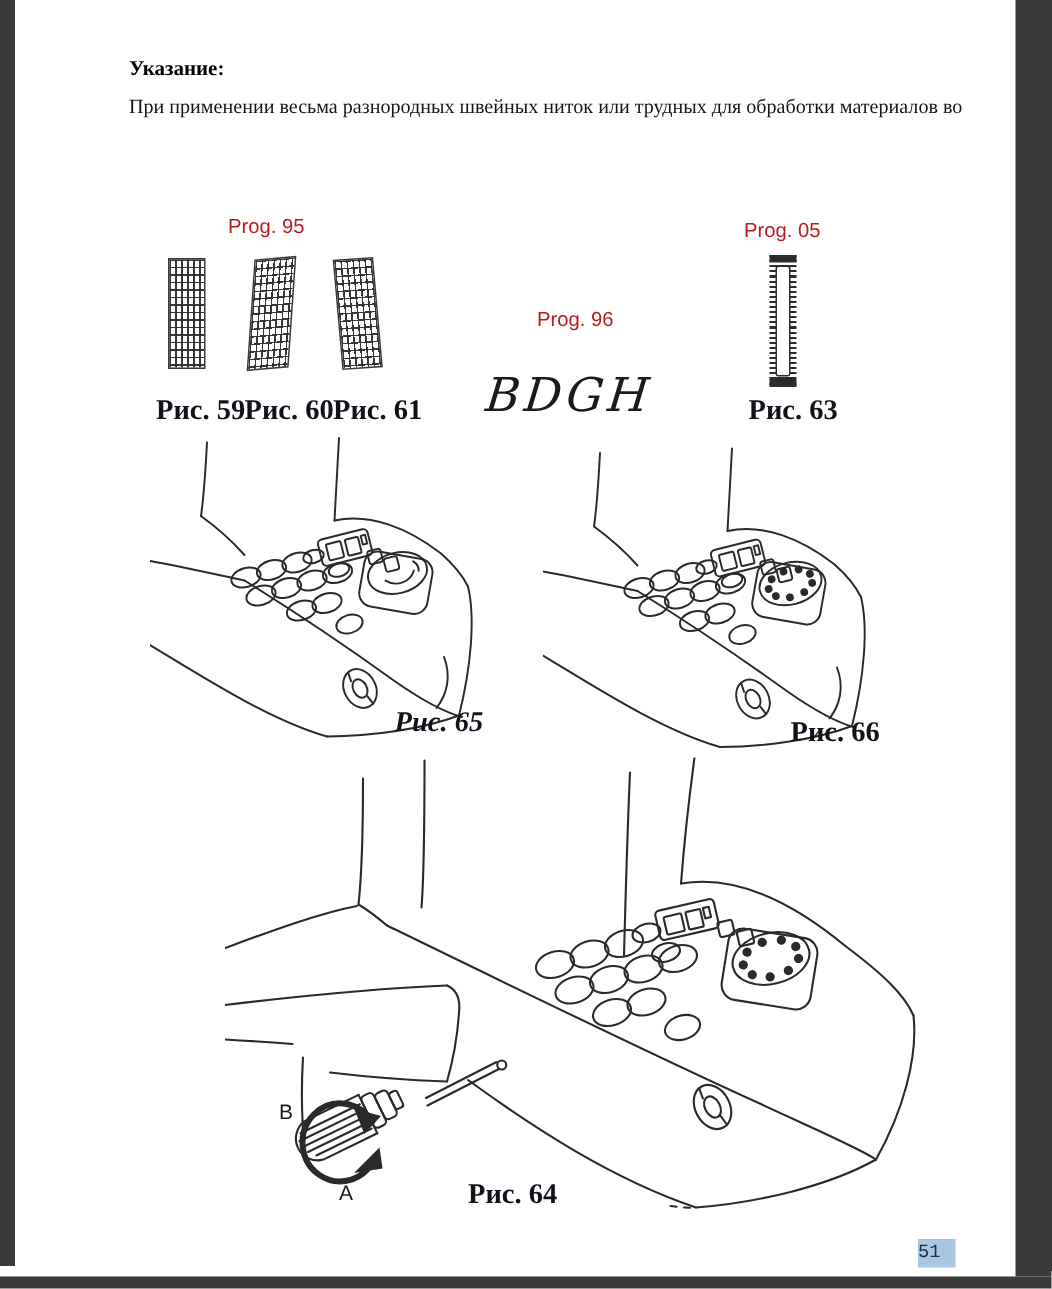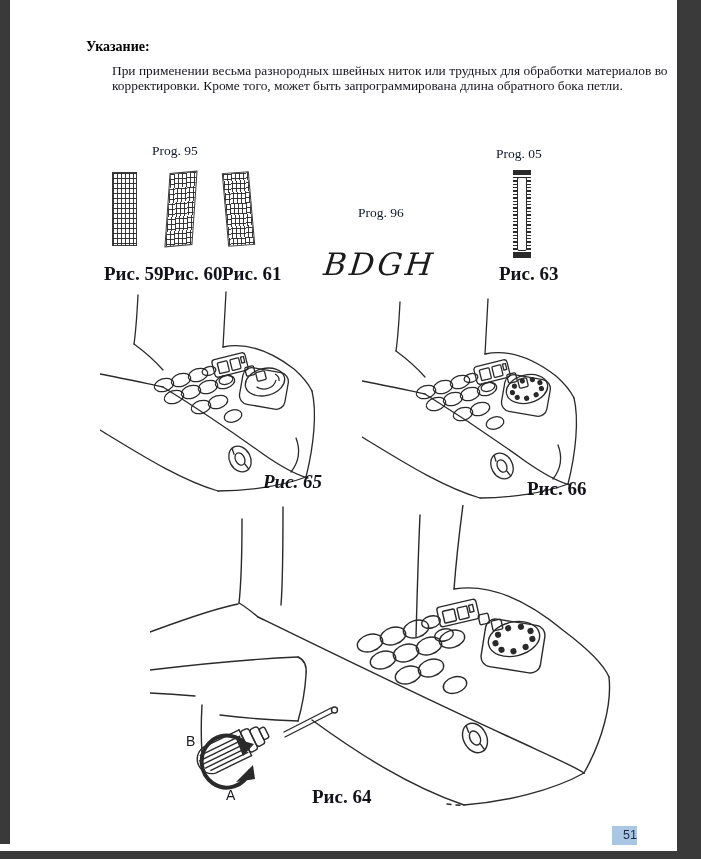--- a/index.html
+++ b/index.html
@@ -7,55 +7,54 @@
        font-family:"Liberation Serif",serif;}
   .abs{position:absolute;}
   
   .edge{background:#3a3a3a;}
   #edge-left{left:0;top:0;width:10px;height:844px;}
   #edge-right{right:0;top:0;width:24px;height:851px;}
   #edge-bottom{left:0;top:851px;width:701px;height:8px;}
   
   .heading{font-weight:bold;font-size:14px;color:#000000;}
   .bodyline{font-size:13.4px;line-height:15.3px;white-space:nowrap;color:#15151c;}
-  .proglabel{font-family:Liberation Serif, serif;font-size:13.5px;color:#0f172a;}
+  .proglabel{font-family:Liberation Sans, sans-serif;font-size:13.5px;color:#b91c1c;}
   .caption{font-weight:bold;font-size:19px;color:#12121a;white-space:nowrap;}
   .marker{font-family:"Liberation Sans",sans-serif;font-size:14px;color:#1a1a20;}
   
   .mesh{border:1px solid #3a3a3a;
         background-image:
           repeating-linear-gradient(180deg,rgba(45,45,45,.95) 0 1px,transparent 1px 5px),
           repeating-linear-gradient(90deg,rgba(45,45,45,.95) 0 1px,transparent 1px 4px);}
   #mesh60{transform:skewY(-5deg) skewX(-4deg);}
   #mesh61{transform:skewY(-4deg) skewX(5deg);}
   
   .buttonhole{background:repeating-linear-gradient(180deg,#2b2b2b 0 1.4px,#fff 1.4px 3.4px);}
   .buttonhole::before{content:'';position:absolute;left:0;right:0;top:0;height:5px;background:#2b2b2b;}
   .buttonhole::after{content:'';position:absolute;left:0;right:0;bottom:0;height:5px;background:#2b2b2b;}
   .buttonhole .slot{position:absolute;left:4px;right:4px;top:7px;bottom:7px;background:#fff;
                     border:1.3px solid #2b2b2b;border-radius:2px;}
   
   .script{font-family:"DejaVu Serif",serif;font-style:italic;font-size:31px;color:#1b1b1b;
           letter-spacing:3px;transform:skewX(-6deg);}
   
-  .pagenum{background:#a9c7e3;color:#1b2a45;font-family:Liberation Sans, sans-serif;
-           font-size:12.5px;width:25px;height:19px;text-align:right;line-height:19px;}
+  .pagenum{background:#a9c7e3;color:#1b2a45;font-family:Liberation Mono, monospace;
+           font-size:12.5px;width:25px;height:19px;text-align:left;line-height:19px;}
   svg{display:block;}
 </style>
 </head>
 <body>
 
 <div id="edge-left" class="abs edge"></div>
 <div id="edge-right" class="abs edge"></div>
 <div id="edge-bottom" class="abs edge"></div>
 
 <div class="abs heading" style="left:86px;top:39px;">Указание:</div>
-<div class="abs" style="left:86px;top:63px;margin-left:26px;">
+<div class="abs" style="left:86px;top:63px;">
   <div class="bodyline">При применении весьма разнородных швейных ниток или трудных для обработки материалов во</div>
-  <div class="bodyline">корректировки. Кроме того, может быть запрограммирована длина обратного бока петли.</div>
 </div>
 
 <div class="abs proglabel" style="left:152px;top:143px;">Prog. 95</div>
 <div id="mesh59" class="abs mesh" style="left:112px;top:172px;width:23px;height:72px;"></div>
 <div id="mesh60" class="abs mesh" style="left:167px;top:172px;width:26px;height:72px;"></div>
 <div id="mesh61" class="abs mesh" style="left:225px;top:172px;width:25px;height:72px;"></div>
 <div class="abs caption" style="left:104px;top:263px;">Рис. 59</div>
 <div class="abs caption" style="left:163px;top:263px;">Рис. 60</div>
 <div class="abs caption" style="left:222px;top:263px;">Рис. 61</div>
 

